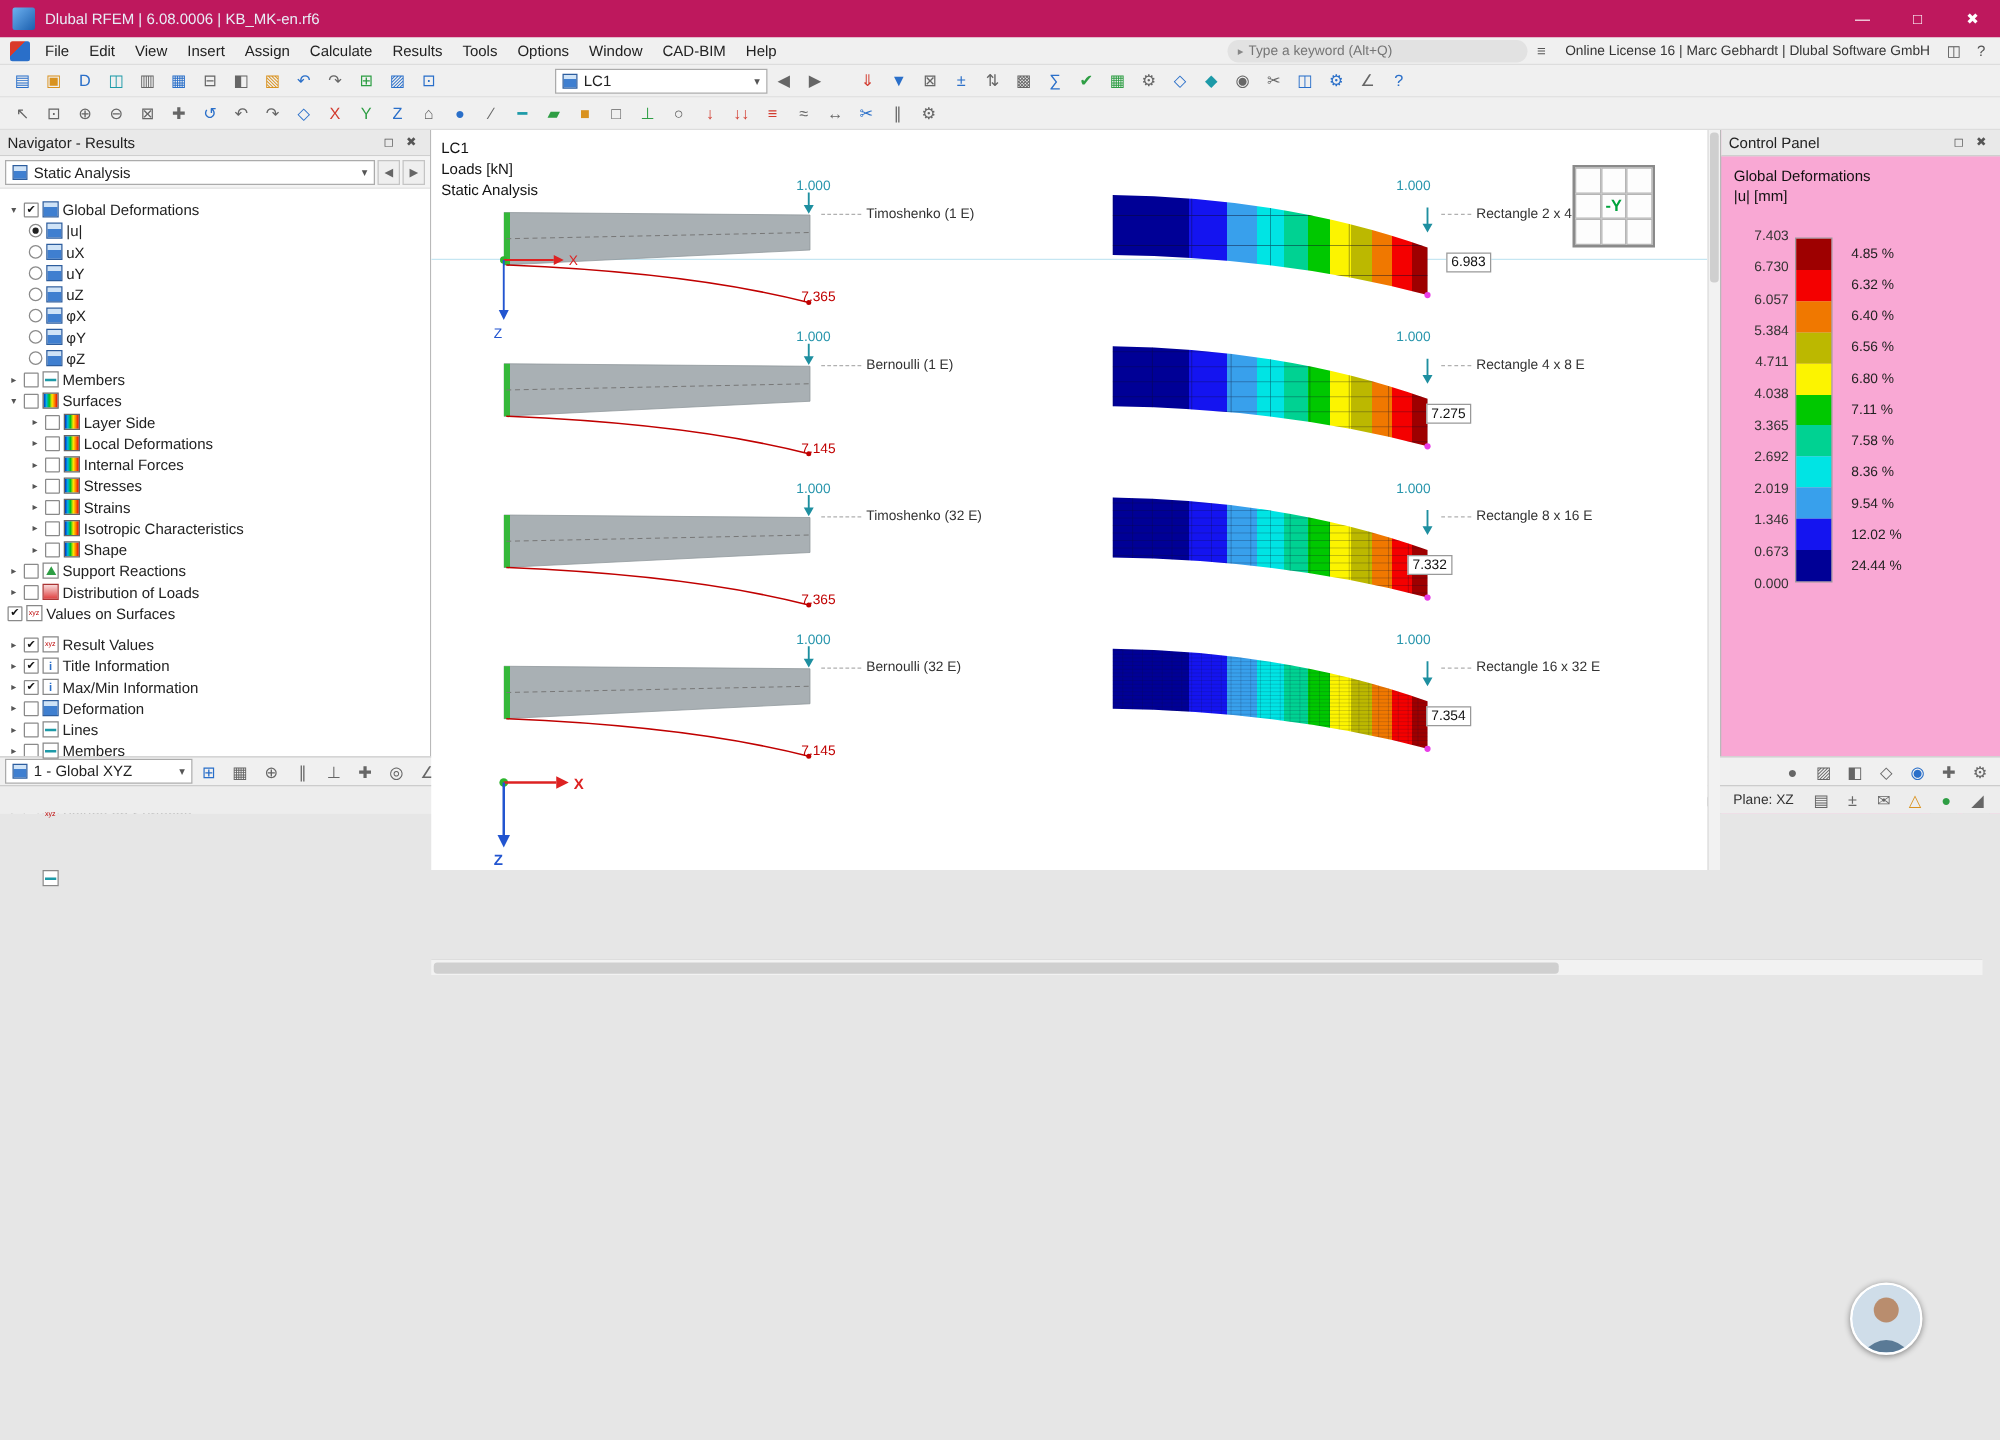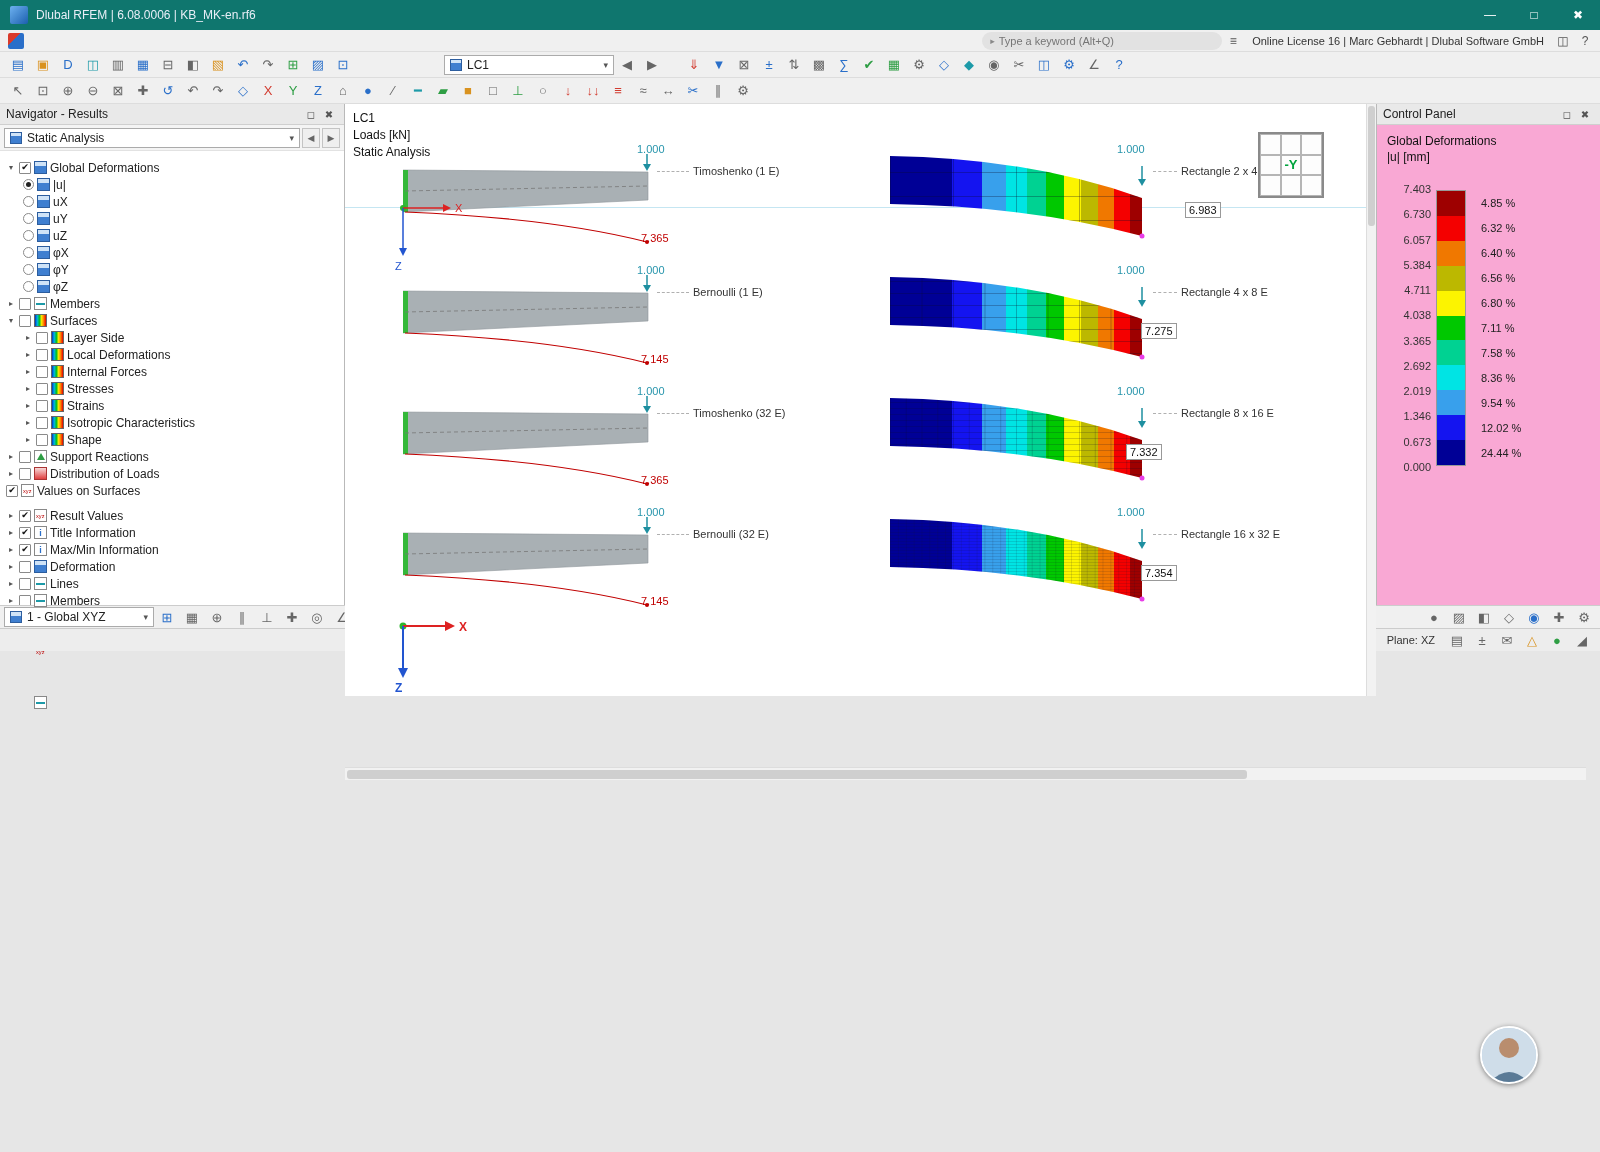--- a/index.html
+++ b/index.html
@@ -1,20 +1,20 @@
 <!DOCTYPE html>
 <html><head>
 <meta charset="utf-8">
 <style>
 *{box-sizing:border-box;margin:0;padding:0}
 html,body{width:1600px;height:1152px}
 body{font-family:"Liberation Sans",sans-serif;font-size:12px;color:#222;background:#d8d8d8}
 .app{position:relative;width:1600px;height:1152px;display:flex;flex-direction:column;background:#f0f0f0;overflow:hidden}
 
-.titlebar{flex:0 0 30px;background:#0f766e;color:#fff;display:flex;align-items:center}
+.titlebar{flex:0 0 30px;background:#be185d;color:#fff;display:flex;align-items:center}
 .app-icon{width:18px;height:18px;margin:0 8px 0 10px;background:linear-gradient(135deg,#6db1f0,#1b5fae);border-radius:2px;flex:0 0 auto}
 .tb-title{font-size:12px;color:#e8eef7}
 .tb-spacer{flex:1}
 .winbtn{width:44px;height:30px;display:flex;align-items:center;justify-content:center;color:#fff;font-size:12px;background:transparent;border:0}
 
 .menubar{flex:0 0 22px;background:#f0f0f0;border-bottom:1px solid #ddd;display:flex;align-items:center;padding:0 4px}
 .logo16{width:16px;height:16px;margin:0 4px;background:linear-gradient(135deg,#d93a2b 0 38%,#2a6fc9 38%);border-radius:2px}
 .menu-strip{display:flex;align-items:center}
 .menu-item{padding:2px 8px;color:#222;cursor:default}
 .searchbox{margin-left:auto;width:240px;height:18px;background:#e2e2e2;border-radius:9px;display:flex;align-items:center;padding:0 8px;color:#777;gap:4px}
@@ -195,20 +195,35 @@
     <div class="app-icon"></div>
     <div class="tb-title">Dlubal RFEM | 6.08.0006 | KB_MK-en.rf6</div>
     <div class="tb-spacer"></div>
     <button class="winbtn">—</button>
     <button class="winbtn">□</button>
     <button class="winbtn">✖</button>
   </div>
 
   <div class="menubar">
     <div class="logo16"></div>
+    <div class="menu-strip">
+
+    <div class="menu-item">File</div>
+        <div class="menu-item">Edit</div>
+        <div class="menu-item">View</div>
+        <div class="menu-item">Insert</div>
+        <div class="menu-item">Assign</div>
+        <div class="menu-item">Calculate</div>
+        <div class="menu-item">Results</div>
+        <div class="menu-item">Tools</div>
+        <div class="menu-item">Options</div>
+        <div class="menu-item">Window</div>
+        <div class="menu-item">CAD-BIM</div>
+        <div class="menu-item">Help</div>
+      </div>
     <div class="searchbox">
       <span class="tri">▸</span>
       <input class="search" placeholder="Type a keyword (Alt+Q)" style="">
     </div>
     <button class="mb-ic">≡</button>
     <div class="license">Online License 16 | Marc Gebhardt | Dlubal Software GmbH</div>
     <button class="mb-ic">◫</button>
     <button class="mb-ic">?</button>
   </div>
 
@@ -819,21 +834,21 @@
                 <svg class="mesh-svg" width="262" height="108">
                   <path d="M0,8 Q140,10 252,50 L252,88 Q140,58 0,56 Z" fill="url(#meshGrad)"></path>
                   <path class="meshgrid" d="M0,8 Q140,10 252,50 L252,88 Q140,58 0,56 Z"></path>
                   <line class="load-arrow" x1="252" y1="18" x2="252" y2="32"></line>
                   <path class="load-head" d="M248,31 L256,31 L252,38 Z"></path>
                   <circle class="mesh-node" cx="252" cy="88" r="2.5"></circle>
                 </svg>
                 <div class="vv teal" style="left:772px;top:3px">1.000</div>
                 <div class="leader" style="left:808px;top:31px;width:24px"></div>
                 <div class="vlabel" style="left:836px;top:25px">Rectangle 2 x 4 E</div>
-                <div class="vbox" style="left:840px;top:62px">6.983</div>
+                <div class="vbox" style="left:812px;top:62px">6.983</div>
               </div>
 
               <div class="vrow" data-grid="4x8">
                 <svg class="beam-svg" width="252" height="108">
                   <path class="beam-body" d="M0,20 L245,22 L245,50 L0,62 Z"></path>
                   <rect class="beam-support" x="0" y="20" width="5" height="42"></rect>
                   <line class="beam-center" x1="2" y1="41" x2="245" y2="36"></line>
                   <path class="defl" d="M2,62 Q150,68 244,92"></path>
                   <circle class="defl-end" cx="244" cy="92" r="2"></circle>
                   <line class="load-arrow" x1="244" y1="4" x2="244" y2="15"></line>

